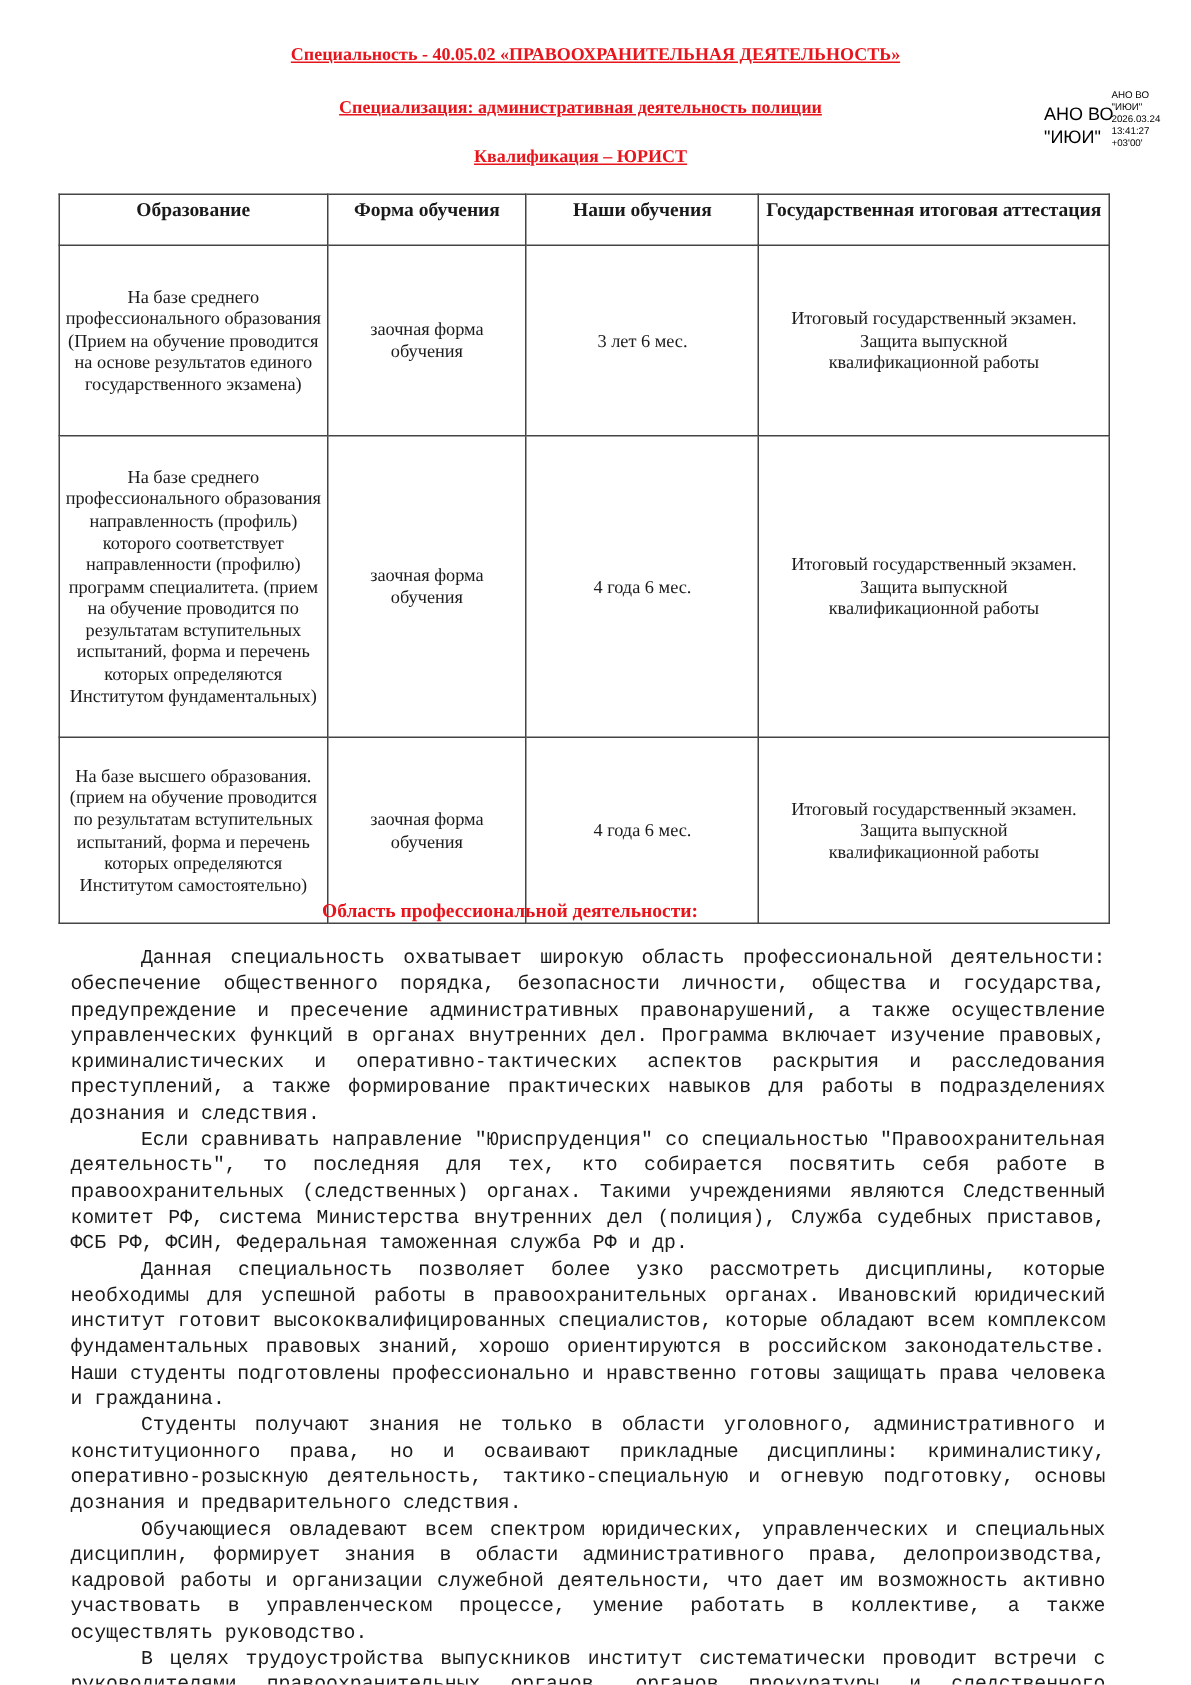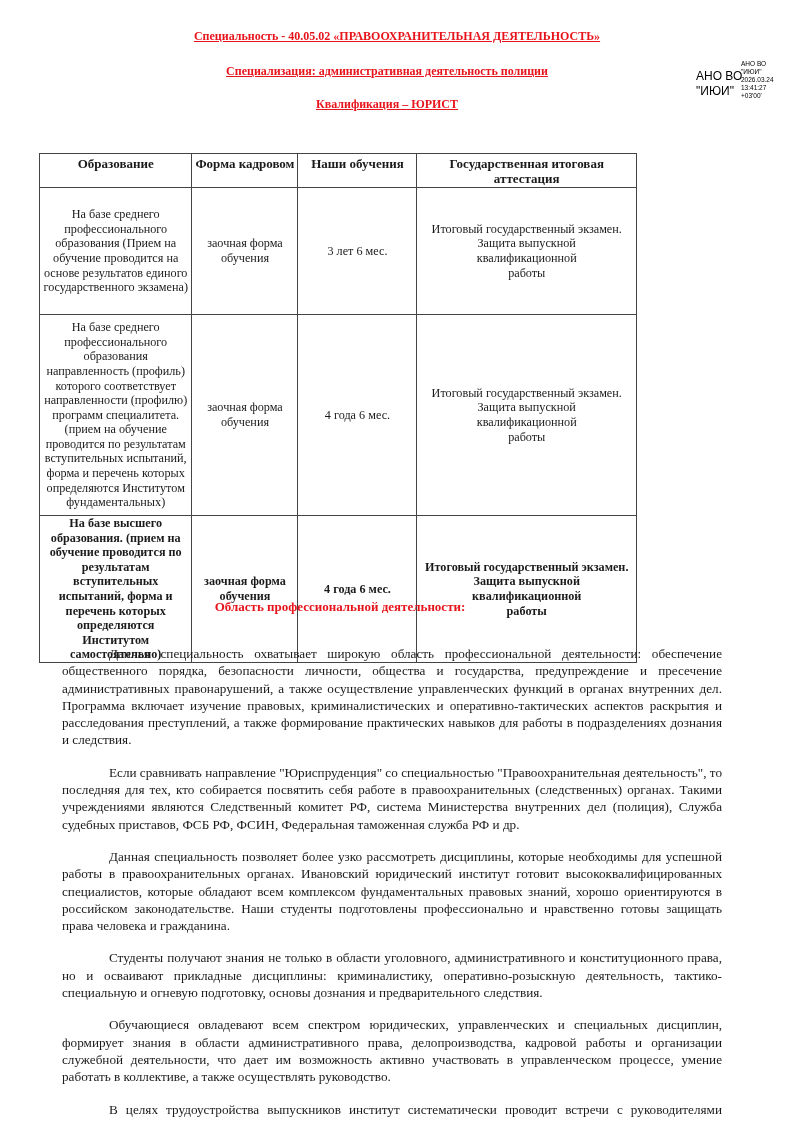--- a/index.html
+++ b/index.html
@@ -7,30 +7,30 @@
            font-family: "Liberation Serif", serif; color: #1a1a1a; }
     .title { position: absolute; left: 0; width: 794px; text-align: center;
              color: #e8141c; font-weight: bold; text-decoration: underline; font-size: 12px; }
     #t1 { top: 29px; }
     #t2 { top: 64px; left: -10px; }
     #t3 { top: 97px; left: -10px; }
     .stamp-big { position: absolute; left: 696px; top: 69px; font-family: "Liberation Sans", sans-serif;
                  font-size: 12px; line-height: 15px; color: #000; }
     .stamp-small { position: absolute; left: 741px; top: 60px; font-family: "Liberation Sans", sans-serif;
                    font-size: 6.5px; line-height: 8px; color: #000; }
-    table { position: absolute; left: 39px; top: 129px; width: 598px; border-collapse: collapse;
-            font-size: 12.2px; line-height: 14.6px; margin-top: 24px; }
+    table { position: absolute; left: 39px; top: 129px; width: 701px; border-collapse: collapse;
+            font-size: 12.2px; line-height: 14.6px; }
     td, th { border: 1px solid #444; text-align: center; vertical-align: middle; padding: 0 3px; }
     th { font-weight: bold; font-size: 13px; vertical-align: top; padding-top: 2px; height: 31px; line-height: 15px; }
     col.c1 { width: 179px; } col.c2 { width: 133px; } col.c3 { width: 155px; } col.c4 { width: 234px; }
     .section { position: absolute; top: 599px; left: 0; width: 680px; text-align: center;
                color: #e8141c; font-weight: bold; font-size: 13px; }
     .body-text { position: absolute; left: 47px; top: 630px; width: 690px;
                  font-size: 13.2px; line-height: 17.3px; text-align: justify; }
-    .body-text p { margin: 15px; text-indent: 47px; }
+    .body-text p { margin: 0; text-indent: 47px; font-family: Liberation Mono, monospace; }
   </style>
 </head>
 <body>
 
 <div id="t1" class="title">Специальность - 40.05.02  «ПРАВООХРАНИТЕЛЬНАЯ ДЕЯТЕЛЬНОСТЬ»</div>
 <div id="t2" class="title">Специализация: административная деятельность полиции</div>
 <div id="t3" class="title">Квалификация – ЮРИСТ</div>
 
 <div class="stamp-big">
   <div>АНО ВО</div>
@@ -47,21 +47,21 @@
 <table>
   <colgroup>
       <col class="c1">
       <col class="c2">
       <col class="c3">
       <col class="c4">
     </colgroup>
   <tbody>
       <tr>
     <th>Образование</th>
-    <th>Форма кадровом</th>
+    <th>Форма обучения</th>
     <th>Наши обучения</th>
     <th>Государственная итоговая аттестация</th>
   </tr>
   <tr style="height:127px;">
     <td>На базе среднего профессионального образования (Прием на обучение проводится на основе результатов единого государственного экзамена)</td>
     <td>заочная форма обучения</td>
     <td>3 лет 6 мес.</td>
     <td>
       <div>Итоговый государственный экзамен.</div>
       <div style="padding:0 40px;">Защита выпускной квалификационной работы</div>
@@ -69,21 +69,21 @@
   </tr>
   <tr style="height:201px;">
     <td>На базе среднего профессионального образования направленность (профиль) которого соответствует направленности (профилю) программ специалитета. (прием на обучение проводится по результатам вступительных испытаний, форма и перечень которых определяются Институтом фундаментальных)</td>
     <td>заочная форма обучения</td>
     <td>4 года 6 мес.</td>
     <td>
       <div>Итоговый государственный экзамен.</div>
       <div style="padding:0 40px;">Защита выпускной квалификационной работы</div>
     </td>
   </tr>
-  <tr style="height:124px;font-weight:bold;">
+  <tr style="height:124px;">
     <td>На базе высшего образования. (прием на обучение проводится по результатам вступительных испытаний, форма и перечень которых определяются Институтом самостоятельно)</td>
     <td>заочная форма обучения</td>
     <td>4 года 6 мес.</td>
     <td>
       <div>Итоговый государственный экзамен.</div>
       <div style="padding:0 40px;">Защита выпускной квалификационной работы</div>
     </td>
   </tr>
 </tbody>
   </table>

